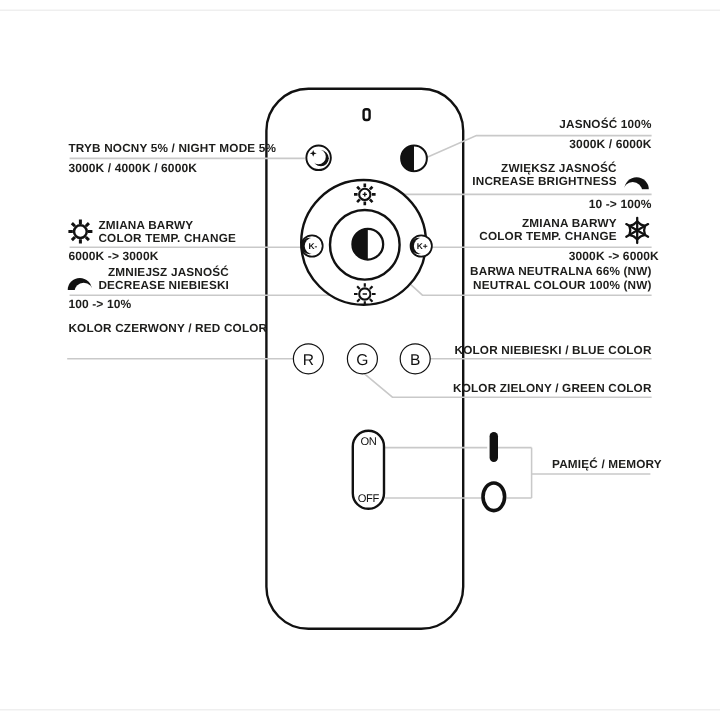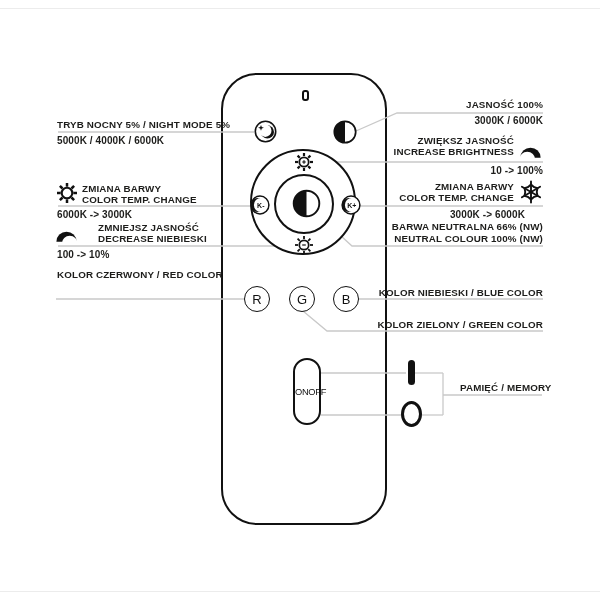--- a/index.html
+++ b/index.html
@@ -19,21 +19,21 @@
   .circle{border:1.7px solid #111;border-radius:50%;background:#fff;box-sizing:border-box;
     display:flex;align-items:center;justify-content:center;}
   #indicator{left:302px;top:90px;width:7px;height:11px;border:2.4px solid #111;
     border-radius:3px;background:#fff;box-sizing:border-box;}
   #dpad-outer{left:250px;top:149px;width:106px;height:106px;border-width:2.3px;}
   #dpad-inner{left:274px;top:174px;width:60px;height:60px;border-width:2.3px;background:transparent;}
   .rgb{width:26px;height:26px;font-size:13px;font-weight:400;color:#111;top:286px;}
   #btn-r{left:244px;} #btn-g{left:289px;} #btn-b{left:333px;}
   #onoff{
     left:293px;top:358px;width:28px;height:67px;border:2.2px solid #111;border-radius:15px;
-    background:#fff;box-sizing:border-box;display:flex;flex-direction:row;
+    background:#fff;box-sizing:border-box;display:flex;flex-direction:column;
     justify-content:space-between;align-items:center;padding:3px 0;
     font-size:9.3px;font-weight:500;color:#111;letter-spacing:-0.3px;
   }
   #mem-i{left:408px;top:360px;width:7px;height:25px;background:#111;border-radius:3.5px;}
   #mem-o{left:401px;top:401px;width:21px;height:26px;border:3.8px solid #111;
     border-radius:50%;background:#fff;box-sizing:border-box;}
   
   .lbl{position:absolute;z-index:3;font-size:9.8px;font-weight:600;letter-spacing:.15px;
     line-height:11px;white-space:nowrap;color:#1d1d1b;}
   .sub{position:absolute;z-index:3;font-size:10px;font-weight:600;letter-spacing:.1px;
@@ -156,21 +156,21 @@
 
   <div class="abs" id="onoff">
     <span>ON</span>
     <span>OFF</span>
   </div>
 
   <div class="abs" id="mem-i"></div>
   <div class="abs" id="mem-o"></div>
 
   <div class="lbl" style="left:57px;top:119px;">TRYB NOCNY 5% / NIGHT MODE 5%</div>
-  <div class="sub" style="left:57px;top:135px;">5000K / 4000K / 6000K</div>
+  <div class="sub" style="left:57px;top:135px;">3000K / 4000K / 6000K</div>
 
   <svg class="abs" style="left:56px;top:182px;" width="22" height="22" viewBox="0 0 22 22">
     <g stroke="#111" stroke-width="2.5">
       <line x1="17.3" y1="11" x2="21" y2="11"></line>
         <line x1="15.5" y1="15.5" x2="18.1" y2="18.1"></line>
       <line x1="11" y1="17.3" x2="11" y2="21"></line>
         <line x1="6.5" y1="15.5" x2="3.9" y2="18.1"></line>
       <line x1="4.7" y1="11" x2="1" y2="11"></line>
         <line x1="6.5" y1="6.5" x2="3.9" y2="3.9"></line>
       <line x1="11" y1="4.7" x2="11" y2="1"></line>
@@ -182,21 +182,21 @@
     <div>ZMIANA BARWY</div>
     <div>COLOR TEMP. CHANGE</div>
   </div>
   <div class="sub" style="left:57px;top:209px;">6000K -&gt; 3000K</div>
 
   <svg class="abs" style="left:56px;top:230px;" width="21" height="13" viewBox="0 0 26 16">
     <path d="M0.5,14.5 A12.4,12.4 0 0 1 25.5,14.5 Z" fill="#111"></path>
     <ellipse cx="17" cy="16.5" rx="9.7" ry="9.5" fill="#fff"></ellipse>
     <rect x="0" y="15" width="26" height="2" fill="#fff"></rect>
   </svg>
-  <div class="lbl" style="left:98px;top:221.5px;">
+  <div class="lbl" style="left:82px;top:221.5px;text-align:right;">
     <div>ZMNIEJSZ JASNOŚĆ</div>
     <div>DECREASE NIEBIESKI</div>
   </div>
   <div class="sub" style="left:57px;top:249px;">100 -&gt; 10%</div>
 
   <div class="lbl" style="left:57px;top:269px;">KOLOR CZERWONY / RED COLOR</div>
 
   <div class="lbl ta-r" style="right:57px;top:99px;">JASNOŚĆ 100%</div>
   <div class="sub ta-r" style="right:57px;top:115px;">3000K / 6000K</div>
 
@@ -224,21 +224,21 @@
       <g transform="rotate(60 12 12)">
         <line x1="12" y1="1.5" x2="12" y2="22.5"></line>
         <path d="M12,4.5 L9.4,6.8 M12,4.5 L14.6,6.8 M12,19.5 L9.4,17.2 M12,19.5 L14.6,17.2"></path>
       </g>
       <g transform="rotate(120 12 12)">
         <line x1="12" y1="1.5" x2="12" y2="22.5"></line>
         <path d="M12,4.5 L9.4,6.8 M12,4.5 L14.6,6.8 M12,19.5 L9.4,17.2 M12,19.5 L14.6,17.2"></path>
       </g>
     </g>
   </svg>
-  <div class="sub ta-r" style="right:75px;top:209px;">3000K -&gt; 6000K</div>
+  <div class="sub ta-r" style="right:51px;top:209px;">3000K -&gt; 6000K</div>
 
   <div class="lbl ta-r" style="right:57px;top:221px;line-height:12px;">
     <div>BARWA NEUTRALNA 66% (NW)</div>
     <div>NEUTRAL COLOUR 100% (NW)</div>
   </div>
 
   <div class="lbl ta-r" style="right:57px;top:287px;">KOLOR NIEBIESKI / BLUE COLOR</div>
 
   <div class="lbl ta-r" style="right:57px;top:318.5px;">KOLOR ZIELONY / GREEN COLOR</div>
 

